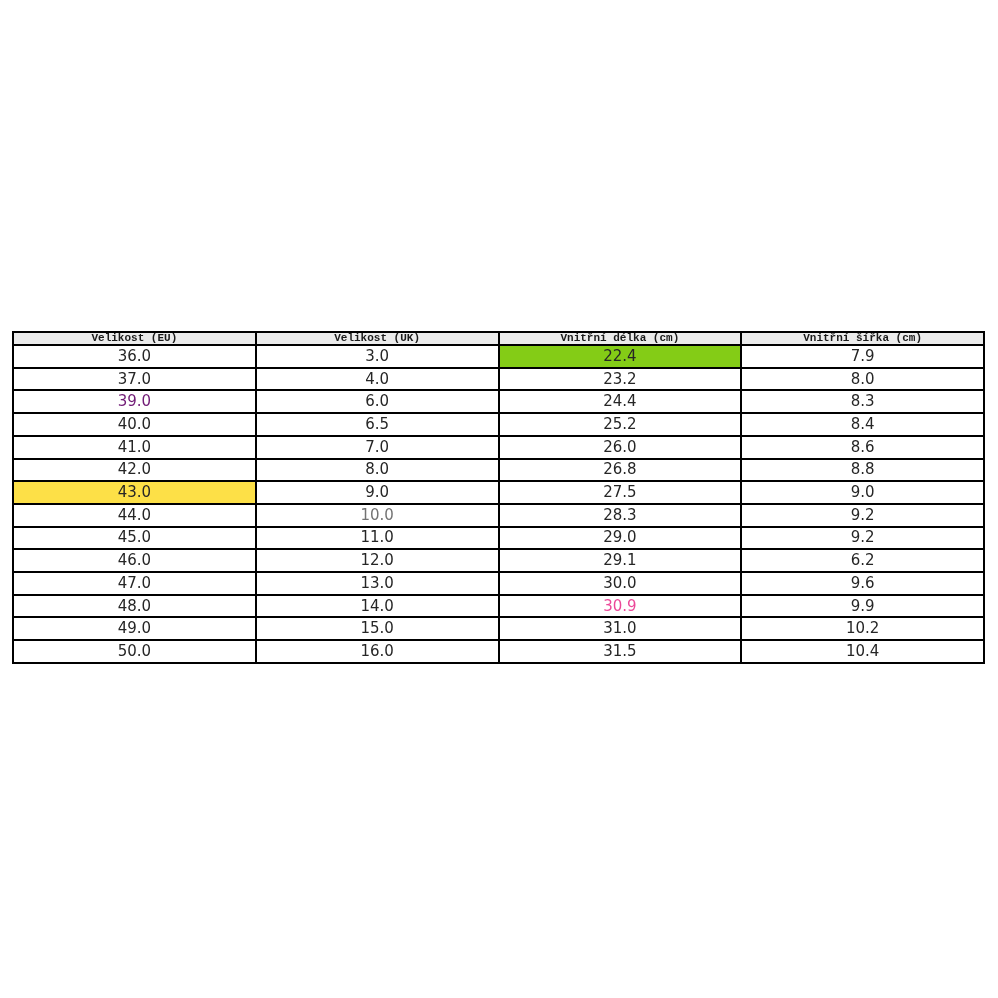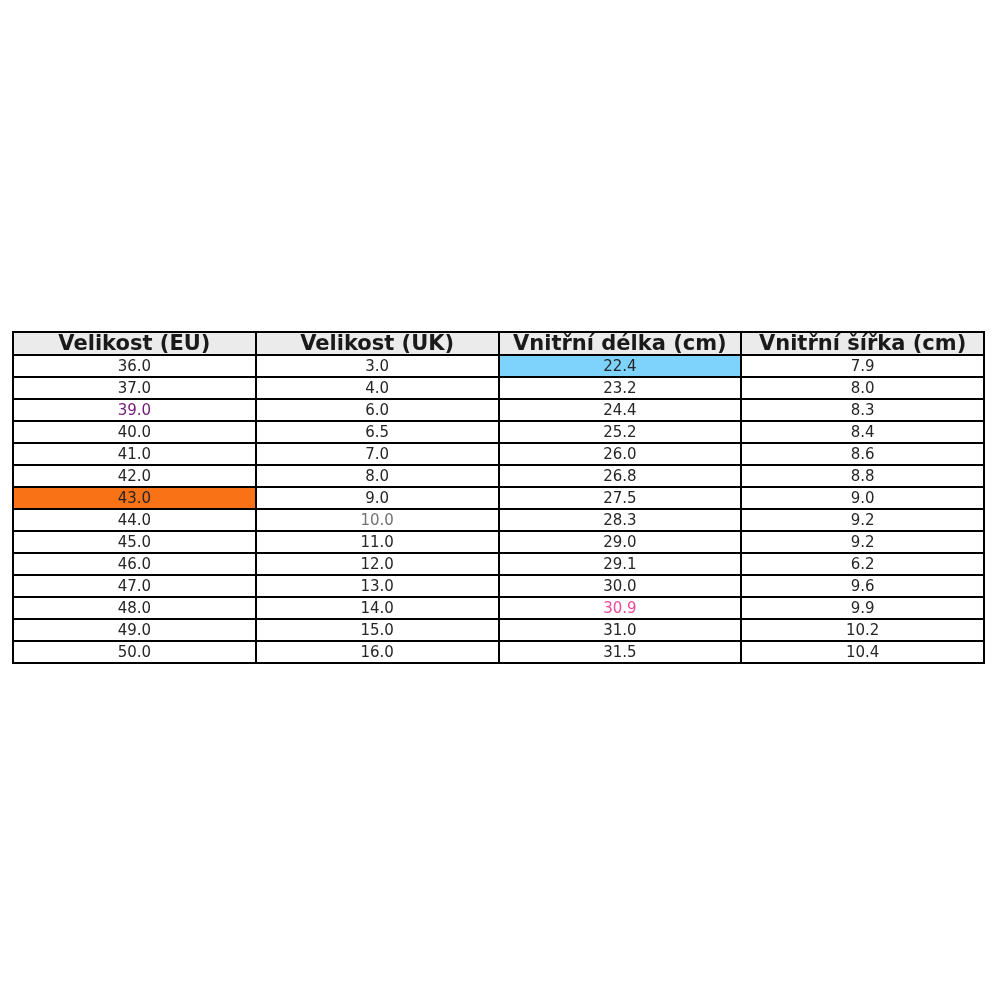--- a/index.html
+++ b/index.html
@@ -36,22 +36,23 @@
     padding: 0;
     font-size: 15px;
     line-height: 1;
     color: #262626;
     white-space: nowrap;
     overflow: hidden;
   }
   table.size-table th {
     background: #ebebeb;
     font-weight: bold;
-    font-size: 21px;
+    font-size: 11px;
     color: #1a1a1a;
+    font-family: Liberation Mono, monospace;
   }
   table.size-table td {
     background: #ffffff;
     margin-top: 18px;
   }
 </style>
 </head>
 <body>
 
 <div class="canvas">
@@ -62,21 +63,21 @@
             <th style="background: rgb(235, 235, 235); border-color: rgb(0, 0, 0);">Velikost (EU)</th>
             <th style="background: rgb(235, 235, 235); border-color: rgb(0, 0, 0);">Velikost (UK)</th>
             <th style="background: rgb(235, 235, 235); border-color: rgb(0, 0, 0);">Vnitřní délka (cm)</th>
             <th style="background: rgb(235, 235, 235); border-color: rgb(0, 0, 0);">Vnitřní šířka (cm)</th>
           </tr>
       </thead>
       <tbody>
           <tr>
             <td style="background: rgb(255, 255, 255); border-color: rgb(0, 0, 0); color: rgb(38, 38, 38);">36.0</td>
             <td style="background: rgb(255, 255, 255); border-color: rgb(0, 0, 0); color: rgb(38, 38, 38);">3.0</td>
-            <td style="background: #7dd3fc; border-color: rgb(0, 0, 0); color: rgb(38, 38, 38);">22.4</td>
+            <td style="background: #84cc16; border-color: rgb(0, 0, 0); color: rgb(38, 38, 38);">22.4</td>
             <td style="background: rgb(255, 255, 255); border-color: rgb(0, 0, 0); color: rgb(38, 38, 38);">7.9</td>
           </tr>
           <tr>
             <td style="background: rgb(255, 255, 255); border-color: rgb(0, 0, 0); color: rgb(38, 38, 38);">37.0</td>
             <td style="background: rgb(255, 255, 255); border-color: rgb(0, 0, 0); color: rgb(38, 38, 38);">4.0</td>
             <td style="background: rgb(255, 255, 255); border-color: rgb(0, 0, 0); color: rgb(38, 38, 38);">23.2</td>
             <td style="background: rgb(255, 255, 255); border-color: rgb(0, 0, 0); color: rgb(38, 38, 38);">8.0</td>
           </tr>
           <tr>
             <td style="background: rgb(255, 255, 255); border-color: rgb(0, 0, 0); color: #701a75; border-radius: 9px;">39.0</td>
@@ -96,21 +97,21 @@
             <td style="background: rgb(255, 255, 255); border-color: rgb(0, 0, 0); color: rgb(38, 38, 38);">26.0</td>
             <td style="background: rgb(255, 255, 255); border-color: rgb(0, 0, 0); color: rgb(38, 38, 38);">8.6</td>
           </tr>
           <tr>
             <td style="background: rgb(255, 255, 255); border-color: rgb(0, 0, 0); color: rgb(38, 38, 38);">42.0</td>
             <td style="background: rgb(255, 255, 255); border-color: rgb(0, 0, 0); color: rgb(38, 38, 38);">8.0</td>
             <td style="background: rgb(255, 255, 255); border-color: rgb(0, 0, 0); color: rgb(38, 38, 38);">26.8</td>
             <td style="background: rgb(255, 255, 255); border-color: rgb(0, 0, 0); color: rgb(38, 38, 38);">8.8</td>
           </tr>
           <tr>
-            <td style="background: #f97316; border-color: rgb(0, 0, 0); color: rgb(38, 38, 38);">43.0</td>
+            <td style="background: #fde047; border-color: rgb(0, 0, 0); color: rgb(38, 38, 38);">43.0</td>
             <td style="background: rgb(255, 255, 255); border-color: rgb(0, 0, 0); color: rgb(38, 38, 38);">9.0</td>
             <td style="background: rgb(255, 255, 255); border-color: rgb(0, 0, 0); color: rgb(38, 38, 38);">27.5</td>
             <td style="background: rgb(255, 255, 255); border-color: rgb(0, 0, 0); color: rgb(38, 38, 38);">9.0</td>
           </tr>
           <tr>
             <td style="background: rgb(255, 255, 255); border-color: rgb(0, 0, 0); color: rgb(38, 38, 38);">44.0</td>
             <td style="background: rgb(255, 255, 255); border-color: rgb(0, 0, 0); color: #737373;">10.0</td>
             <td style="background: rgb(255, 255, 255); border-color: rgb(0, 0, 0); color: rgb(38, 38, 38);">28.3</td>
             <td style="background: rgb(255, 255, 255); border-color: rgb(0, 0, 0); color: rgb(38, 38, 38);">9.2</td>
           </tr>

